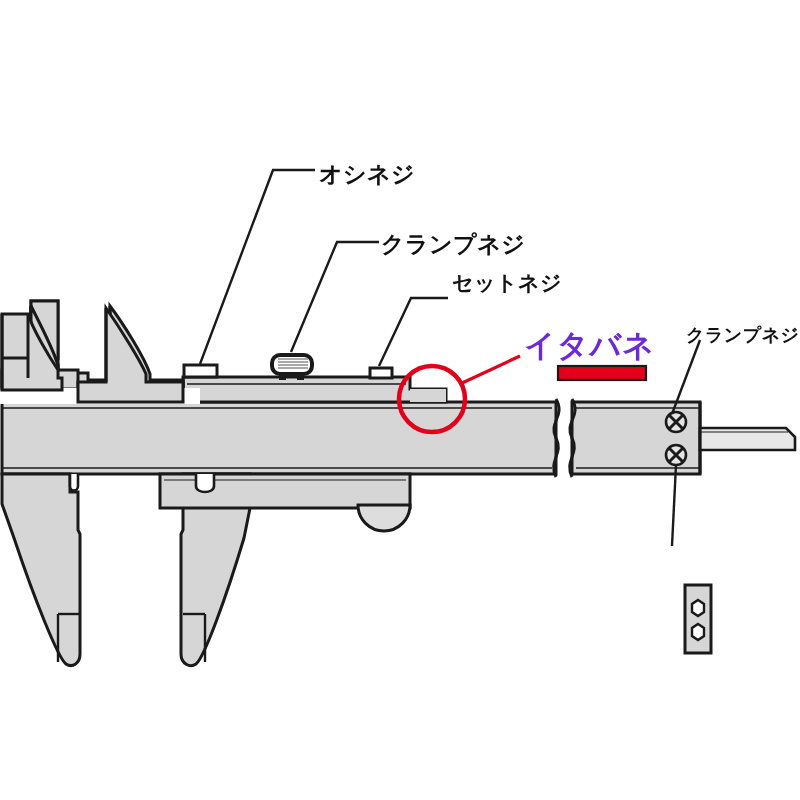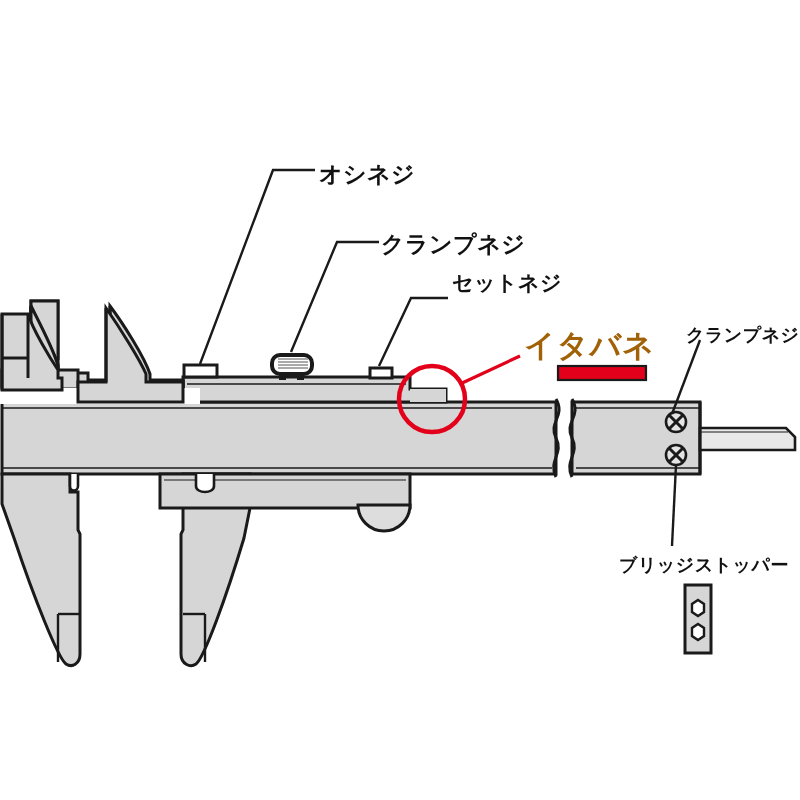--- a/index.html
+++ b/index.html
@@ -37,21 +37,21 @@
   }
   .lbl-oshineji { left: 319px; top: 141px; font-size: 23px; }
   .lbl-clamp    { left: 381px; top: 211px; font-size: 23px; }
   .lbl-set      { left: 452px; top: 251px; font-size: 21px; }
   .lbl-hira     { left: 686px; top: 305px; font-size: 18px; }
   .lbl-bridge   { left: 619px; top: 535px; font-size: 18px; }
   .lbl-ita {
     left: 524px;
     top: 307px;
     font-size: 31px;
-    color: #a16207;
+    color: #6d28d9;
     font-weight: 700;
     letter-spacing: 1px;
   }
 </style>
 </head>
 <body>
 
 <div id="stage">
 
   <svg id="diagram" viewBox="0 0 800 800">
@@ -223,15 +223,14 @@
   <div class="lbl lbl-oshineji">オシネジ</div>
 
   <div class="lbl lbl-clamp">クランプネジ</div>
 
   <div class="lbl lbl-set">セットネジ</div>
 
   <div class="lbl lbl-ita">イタバネ</div>
 
   <div class="lbl lbl-hira">クランプネジ</div>
 
-  <div class="lbl lbl-bridge">ブリッジストッパー</div>
 
 </div>
 
 </body></html>

